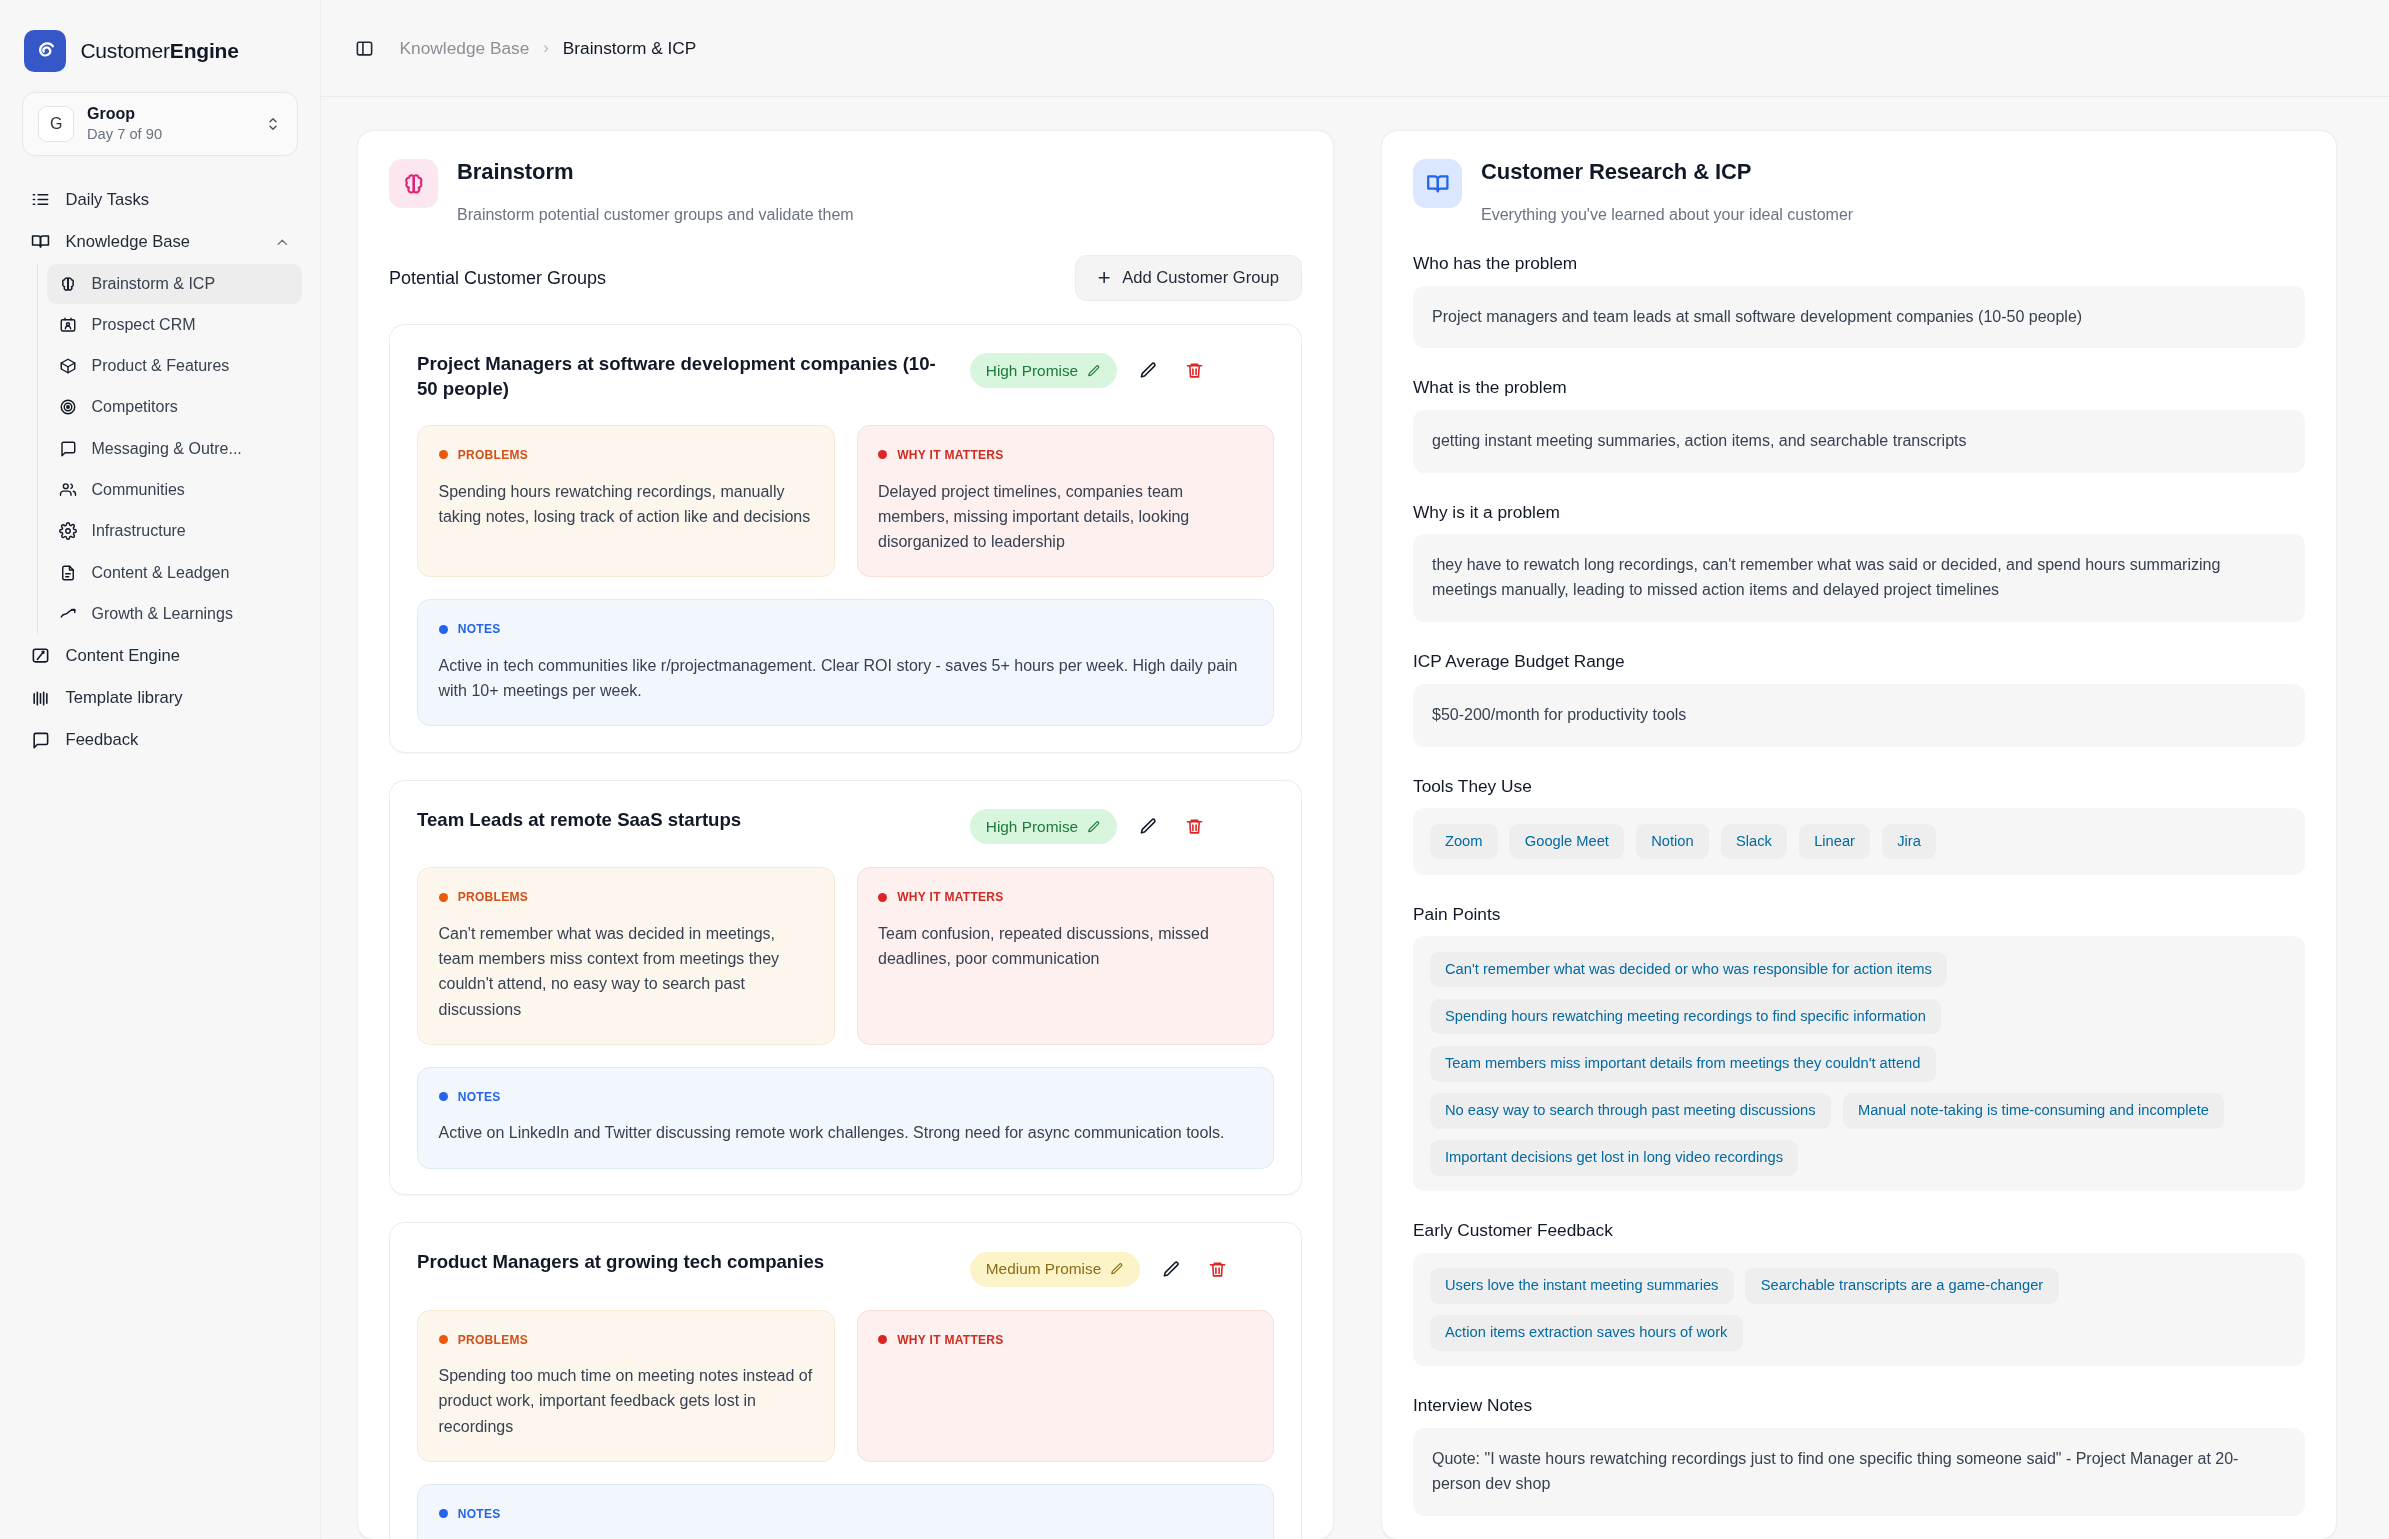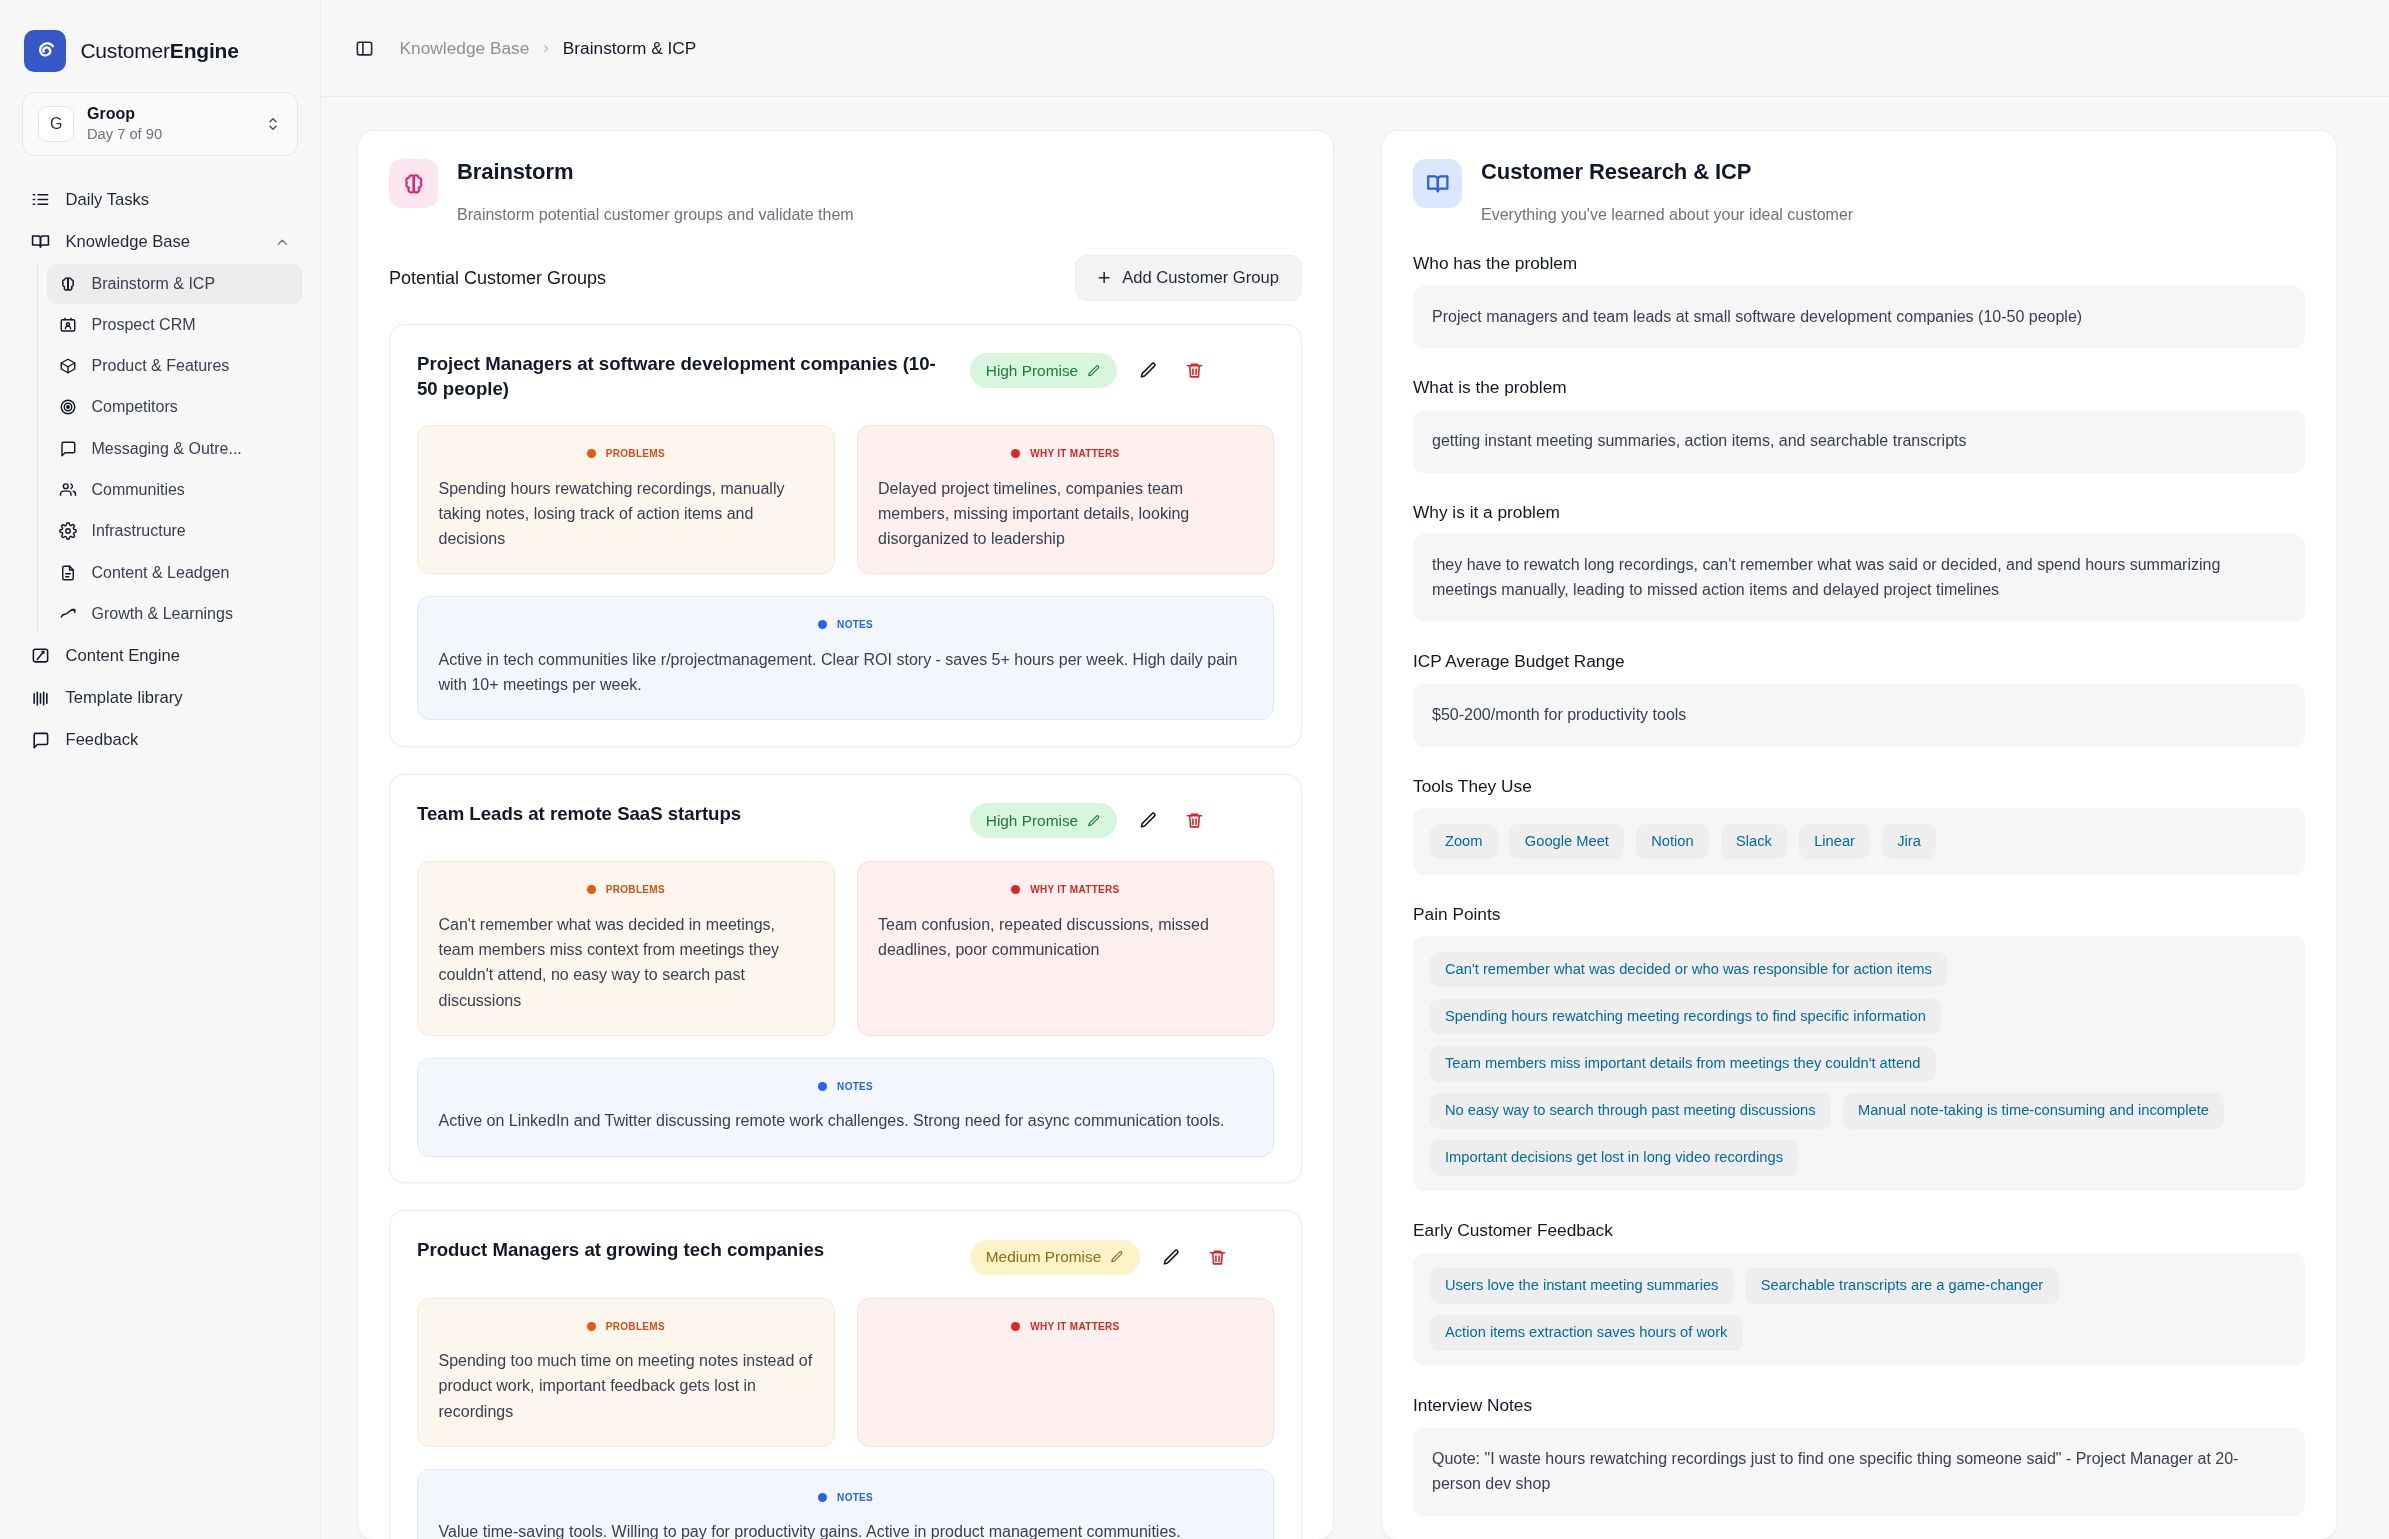--- a/index.html
+++ b/index.html
@@ -122,21 +122,21 @@
   .badge.medium { background: #fdf3c8; color: #8a6d15; }
   .icon-btn { width: 28px; height: 28px; display: flex; align-items: center; justify-content: center; cursor: pointer; }
   .icon-btn.trash { color: #e02424; }
   .icon-btn.pencil { color: #111827; }
 
   .two-col { display: flex; gap: 22px; margin-top: 23px; align-items: stretch; }
   .box { border-radius: 12.8px; padding: 22px 20.5px; flex: 1 1 0; border: 0.6px solid transparent; }
   .box.problems { background: #fdf6ec; border-color: #f7ead5; }
   .box.why      { background: #fdf0ef; border-color: #f9dedc; }
   .box.notes    { background: #f2f7fd; border-color: #ddeaf8; margin-top: 22px; }
-  .box-label { display: flex; align-items: center; gap: 10.2px; font-size: 10px; font-weight: 700; letter-spacing: 0.3px; justify-content: center; }
+  .box-label { display: flex; align-items: center; gap: 10.2px; font-size: 12px; font-weight: 700; letter-spacing: 0.3px; }
   .dot { width: 9px; height: 9px; border-radius: 50%; flex: 0 0 9px; }
   .lbl-problems { color: #d2501a; } .lbl-problems .dot { background: #ea580c; }
   .lbl-why      { color: #d12b20; } .lbl-why .dot { background: #dc2626; }
   .lbl-notes    { color: #2563eb; } .lbl-notes .dot { background: #2563eb; }
   .box-text { margin-top: 16.6px; font-size: 16px; line-height: 1.58; color: #374151; }
 
   
   .field { margin-top: 29px; }
   .field-label { font-size: 17.3px; font-weight: 500; color: #111827; }
   .field-value {
@@ -418,21 +418,21 @@
                       </svg>
                   </div>
                 </div>
               </div>
               <div class="two-col">
                 <div class="box problems">
                   <div class="box-label lbl-problems">
                     <span class="dot"></span>
                     <span>PROBLEMS</span>
                   </div>
-                  <div class="box-text">Spending hours rewatching recordings, manually taking notes, losing track of action items and decisions</div>
+                  <div class="box-text">Spending hours rewatching recordings, manually taking notes, losing track of action like and decisions</div>
                 </div>
                 <div class="box why">
                   <div class="box-label lbl-why">
                     <span class="dot"></span>
                     <span>WHY IT MATTERS</span>
                   </div>
                   <div class="box-text">Delayed project timelines, companies team members, missing important details, looking disorganized to leadership</div>
                 </div>
               </div>
               <div class="box notes">

